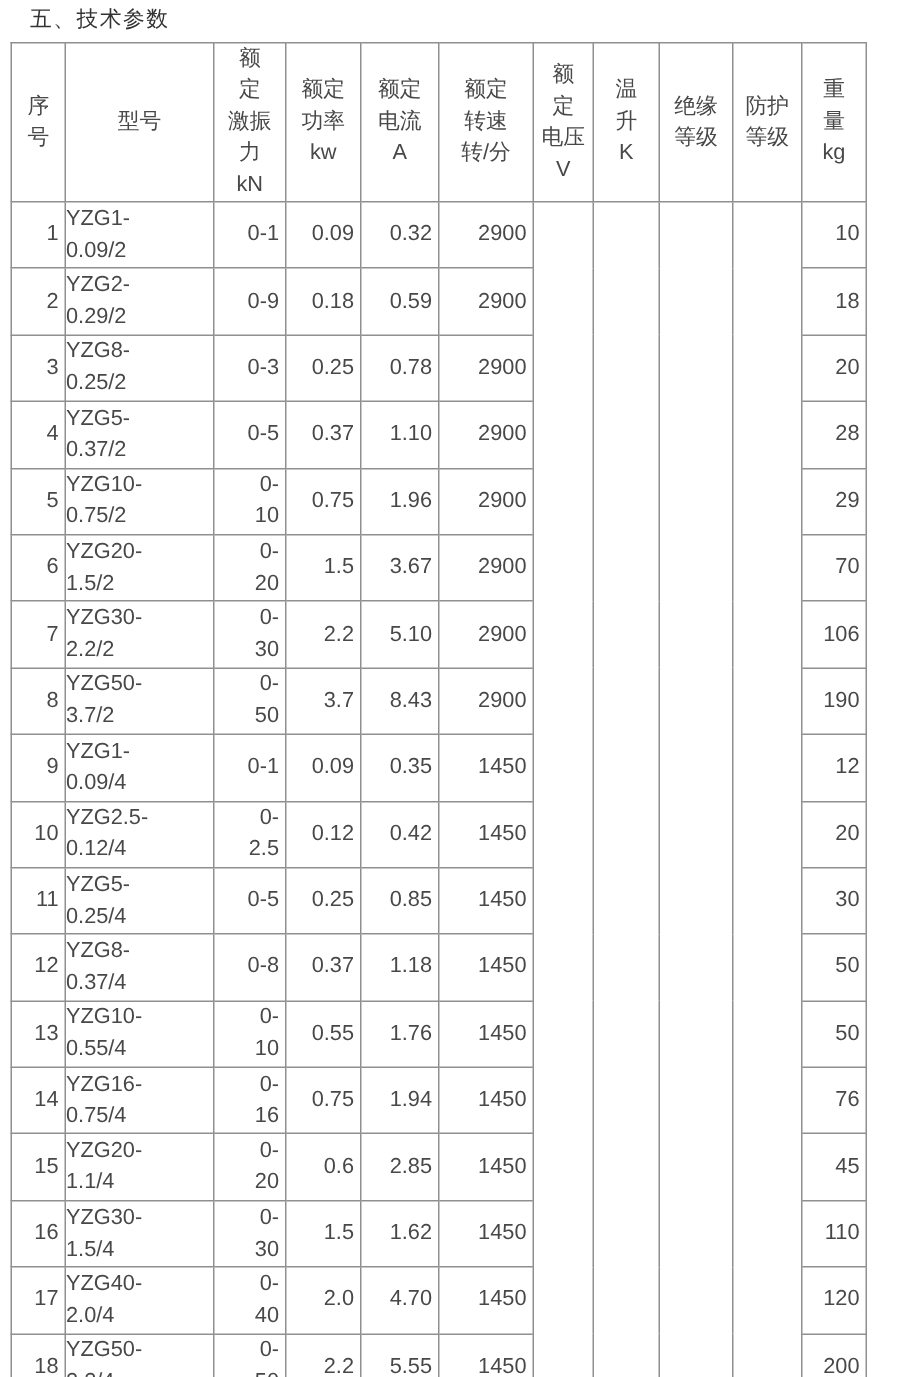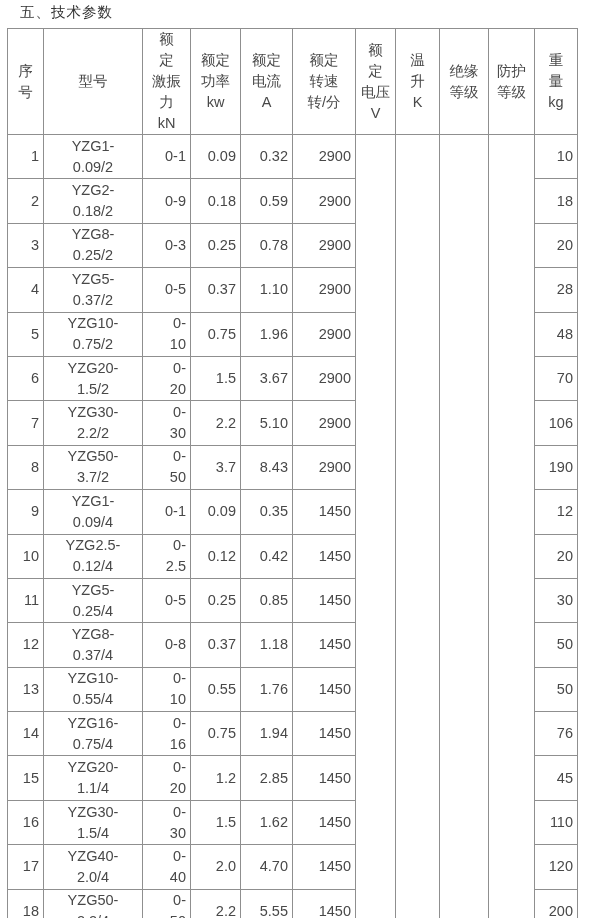--- a/index.html
+++ b/index.html
@@ -33,21 +33,21 @@
   .spec-table th{
     text-align:center;
     white-space:pre-line;
     padding:0 2px;
   }
   td.num{
     text-align:right;
     padding-right:4px;
     white-space:pre-line;
   }
-  td.model{text-align:center;white-space:pre-line;}
+  td.model{text-align:left;white-space:pre-line;}
   
   col.c-no{width:36px}
   col.c-model{width:99px}
   col.c-force{width:48px}
   col.c-power{width:50px}
   col.c-current{width:52px}
   col.c-speed{width:63px}
   col.c-voltage{width:40px}
   col.c-temp_rise{width:44px}
   col.c-insulation{width:49px}
@@ -118,21 +118,21 @@
         <td class="num">2900</td>
         <td rowspan="19"></td>
         <td rowspan="19"></td>
         <td rowspan="19"></td>
         <td rowspan="19"></td>
         <td class="num">10</td>
       </tr>
       <tr>
         <td class="num">2</td>
         <td class="model">YZG2-
-0.18/2</td>
+0.29/2</td>
         <td class="num">0-9</td>
         <td class="num">0.18</td>
         <td class="num">0.59</td>
         <td class="num">2900</td>
         <td class="num">18</td>
       </tr>
       <tr>
         <td class="num">3</td>
         <td class="model">YZG8-
 0.25/2</td>
@@ -154,21 +154,21 @@
       </tr>
       <tr>
         <td class="num">5</td>
         <td class="model">YZG10-
 0.75/2</td>
         <td class="num">0-
 10</td>
         <td class="num">0.75</td>
         <td class="num">1.96</td>
         <td class="num">2900</td>
-        <td class="num">48</td>
+        <td class="num">29</td>
       </tr>
       <tr>
         <td class="num">6</td>
         <td class="model">YZG20-
 1.5/2</td>
         <td class="num">0-
 20</td>
         <td class="num">1.5</td>
         <td class="num">3.67</td>
         <td class="num">2900</td>
@@ -258,21 +258,21 @@
         <td class="num">1.94</td>
         <td class="num">1450</td>
         <td class="num">76</td>
       </tr>
       <tr>
         <td class="num">15</td>
         <td class="model">YZG20-
 1.1/4</td>
         <td class="num">0-
 20</td>
-        <td class="num">1.2</td>
+        <td class="num">0.6</td>
         <td class="num">2.85</td>
         <td class="num">1450</td>
         <td class="num">45</td>
       </tr>
       <tr>
         <td class="num">16</td>
         <td class="model">YZG30-
 1.5/4</td>
         <td class="num">0-
 30</td>

